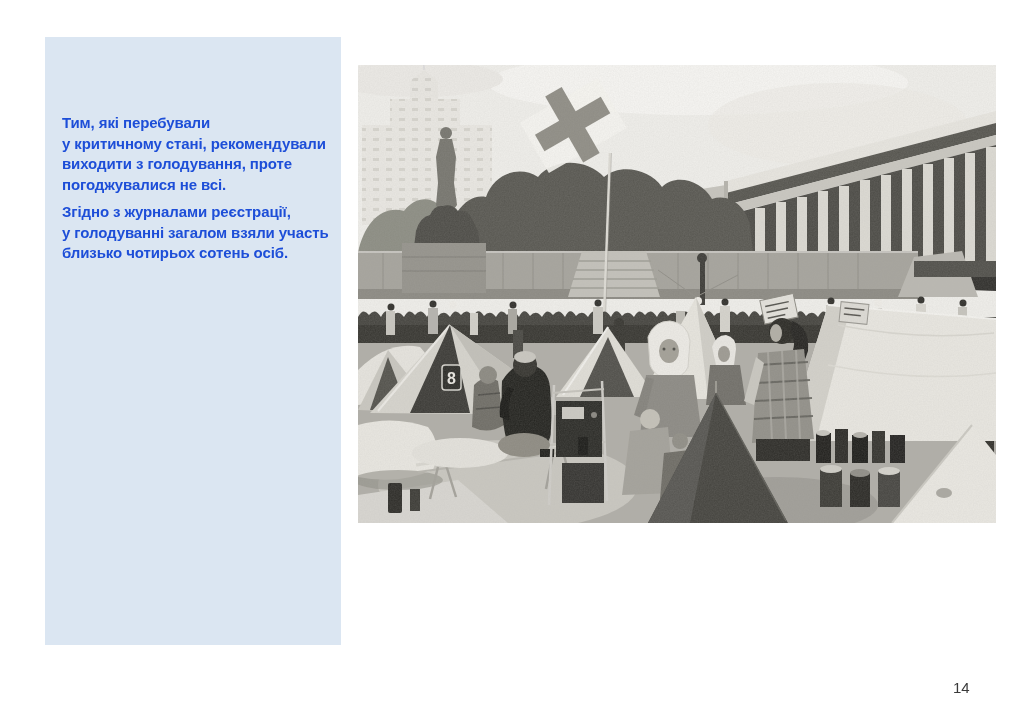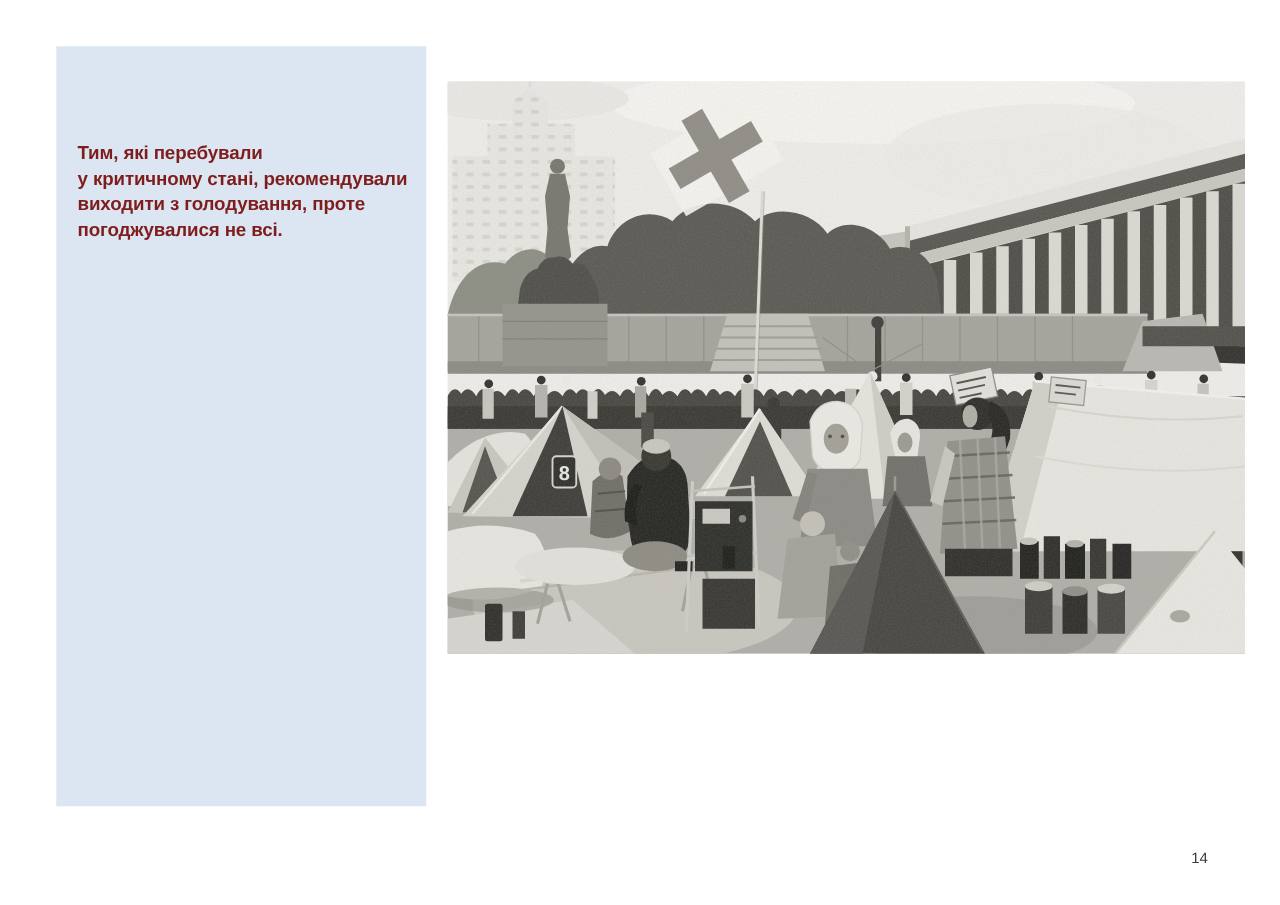--- a/index.html
+++ b/index.html
@@ -1,34 +1,37 @@
 <!DOCTYPE html>
 <html><head>
 <meta charset="utf-8">
 <style>
   html,body{margin:0;padding:0;background:#ffffff;}
   body{font-family:"Liberation Sans","DejaVu Sans",sans-serif;}
   .page{position:relative;width:1024px;height:724px;background:#ffffff;overflow:hidden;}
   .panel{position:absolute;left:45px;top:37px;width:296px;height:608px;background:#dbe6f2;box-sizing:border-box;padding:76px 6px 0 17px;}
-  .panel p{margin:0 0 7px 0;font-size:15px;line-height:20.5px;font-weight:bold;color:#7f1d1d;white-space:pre-line;letter-spacing:-0.1px;}
+  .panel p{margin:0 0 7px 0;font-size:15px;line-height:20.5px;font-weight:bold;color:#1d4ed8;white-space:pre-line;letter-spacing:-0.1px;}
   .photo{position:absolute;left:358px;top:65px;width:638px;height:458px;margin:0;padding:0;}
   .photo svg{display:block;width:638px;height:458px;}
   .caption{position:absolute;left:359px;top:530px;width:630px;font-size:13px;line-height:17px;color:#4d7ba6;}
-  .page-number{position:absolute;left:953px;top:679px;font-size:12px;color:#3a3a3a;}
+  .page-number{position:absolute;left:953px;top:679px;font-size:15px;color:#3a3a3a;}
 </style>
 </head>
 <body>
 
 <div class="page">
 
   <aside class="panel">
     <p>Тим, які перебували
 у критичному стані, рекомендували
 виходити з голодування, проте
 погоджувалися не всі.</p>
+    <p>Згідно з журналами реєстрації,
+у голодуванні загалом взяли участь
+близько чотирьох сотень осіб.</p>
   </aside>
 
   <figure class="photo">
     <svg viewBox="0 0 638 458" preserveAspectRatio="none">
       <defs>
         <filter id="noise" x="0" y="0" width="100%" height="100%">
           <feTurbulence type="fractalNoise" baseFrequency="0.8" numOctaves="2" stitchTiles="stitch"></feTurbulence>
           <feColorMatrix type="matrix" values="0 0 0 0 0.45  0 0 0 0 0.44  0 0 0 0 0.42  0 0 0 0.2 0"></feColorMatrix>
         </filter>
         <pattern id="win" width="13" height="10" patternUnits="userSpaceOnUse">

